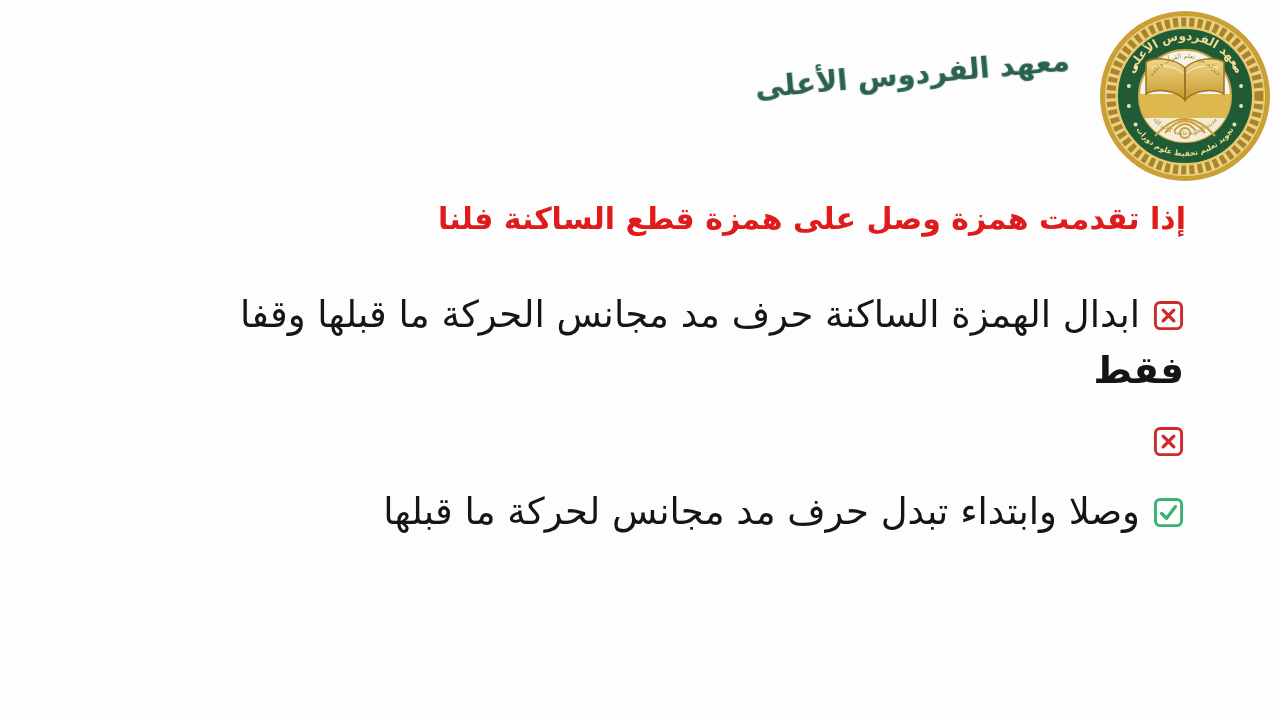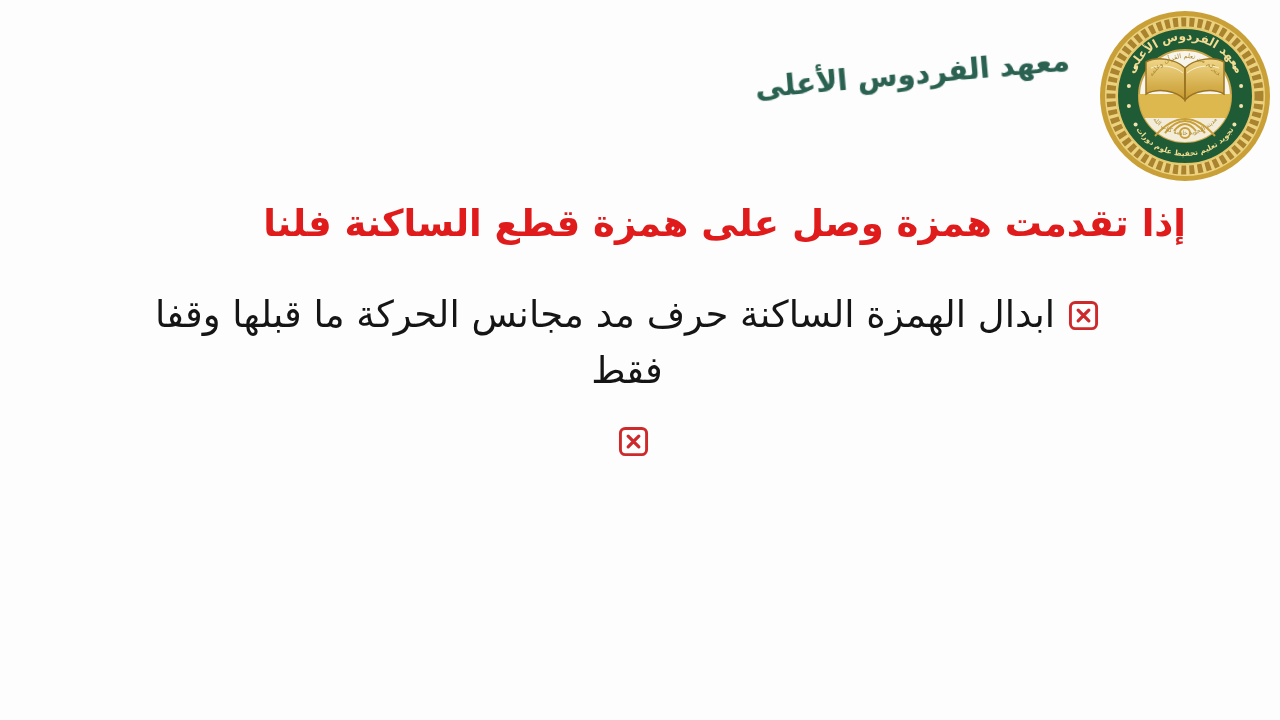--- a/index.html
+++ b/index.html
@@ -31,44 +31,43 @@
     position: absolute;
     top: 10px; left: 1099px;
     width: 172px; height: 172px;
   }
   .logo svg { width: 172px; height: 172px; display: block; }
   .title {
     position: absolute;
     top: 197px; right: 94px;
     margin: 0;
     direction: rtl;
-    font-size: 37px;
+    font-size: 30px;
     font-weight: bold;
     line-height: 1.45;
     color: #df1b1b;
     white-space: nowrap;
   }
   .bullets {
     position: absolute;
     top: 287px; right: 96px; left: 70px;
     direction: rtl;
     color: #151515;
     font-size: 37px;
     line-height: 1.5;
-    text-align: center;
   }
   .bullet { margin-bottom: 15px; }
   .cb {
     display: inline-block;
     width: 31px; height: 31px;
     margin-left: 13px;
     vertical-align: -4px;
   }
   .cb svg { width: 31px; height: 31px; display: block; }
-  .bullet .line2 { display: block; }
+  .bullet .line2 { display: block; font-weight: bold; }
 </style>
 </head>
 <body>
 
 <div class="stage">
 
   <div class="watermark">معهد الفردوس الأعلى</div>
 
   <div class="logo">
     <svg viewBox="0 0 172 172" xmlns="http://www.w3.org/2000/svg">
@@ -156,15 +155,23 @@
 
     <div class="bullet">
       <span class="cb">
         <svg viewBox="0 0 32 32">
           <rect x="2.5" y="2.5" width="27" height="27" rx="5" fill="#ffffff" stroke="#cd2b2b" stroke-width="3"></rect>
           <path d="M10.5 10.5 L21.5 21.5 M21.5 10.5 L10.5 21.5" stroke="#cd2b2b" stroke-width="3.4" stroke-linecap="round" fill="none"></path>
         </svg>
       </span>
     </div>
 
+    <div class="bullet">
+      <span class="cb">
+        <svg viewBox="0 0 32 32">
+          <rect x="2.5" y="2.5" width="27" height="27" rx="5" fill="#ffffff" stroke="#3bb273" stroke-width="3"></rect>
+          <path d="M9 17 L14 22 L23 10" stroke="#3bb273" stroke-width="3.4" fill="none" stroke-linecap="round" stroke-linejoin="round"></path>
+        </svg>
+      </span><span>وصلا وابتداء تبدل حرف مد مجانس لحركة ما قبلها</span>
+    </div>
 
   </div>
 </div>
 
 </body></html>

